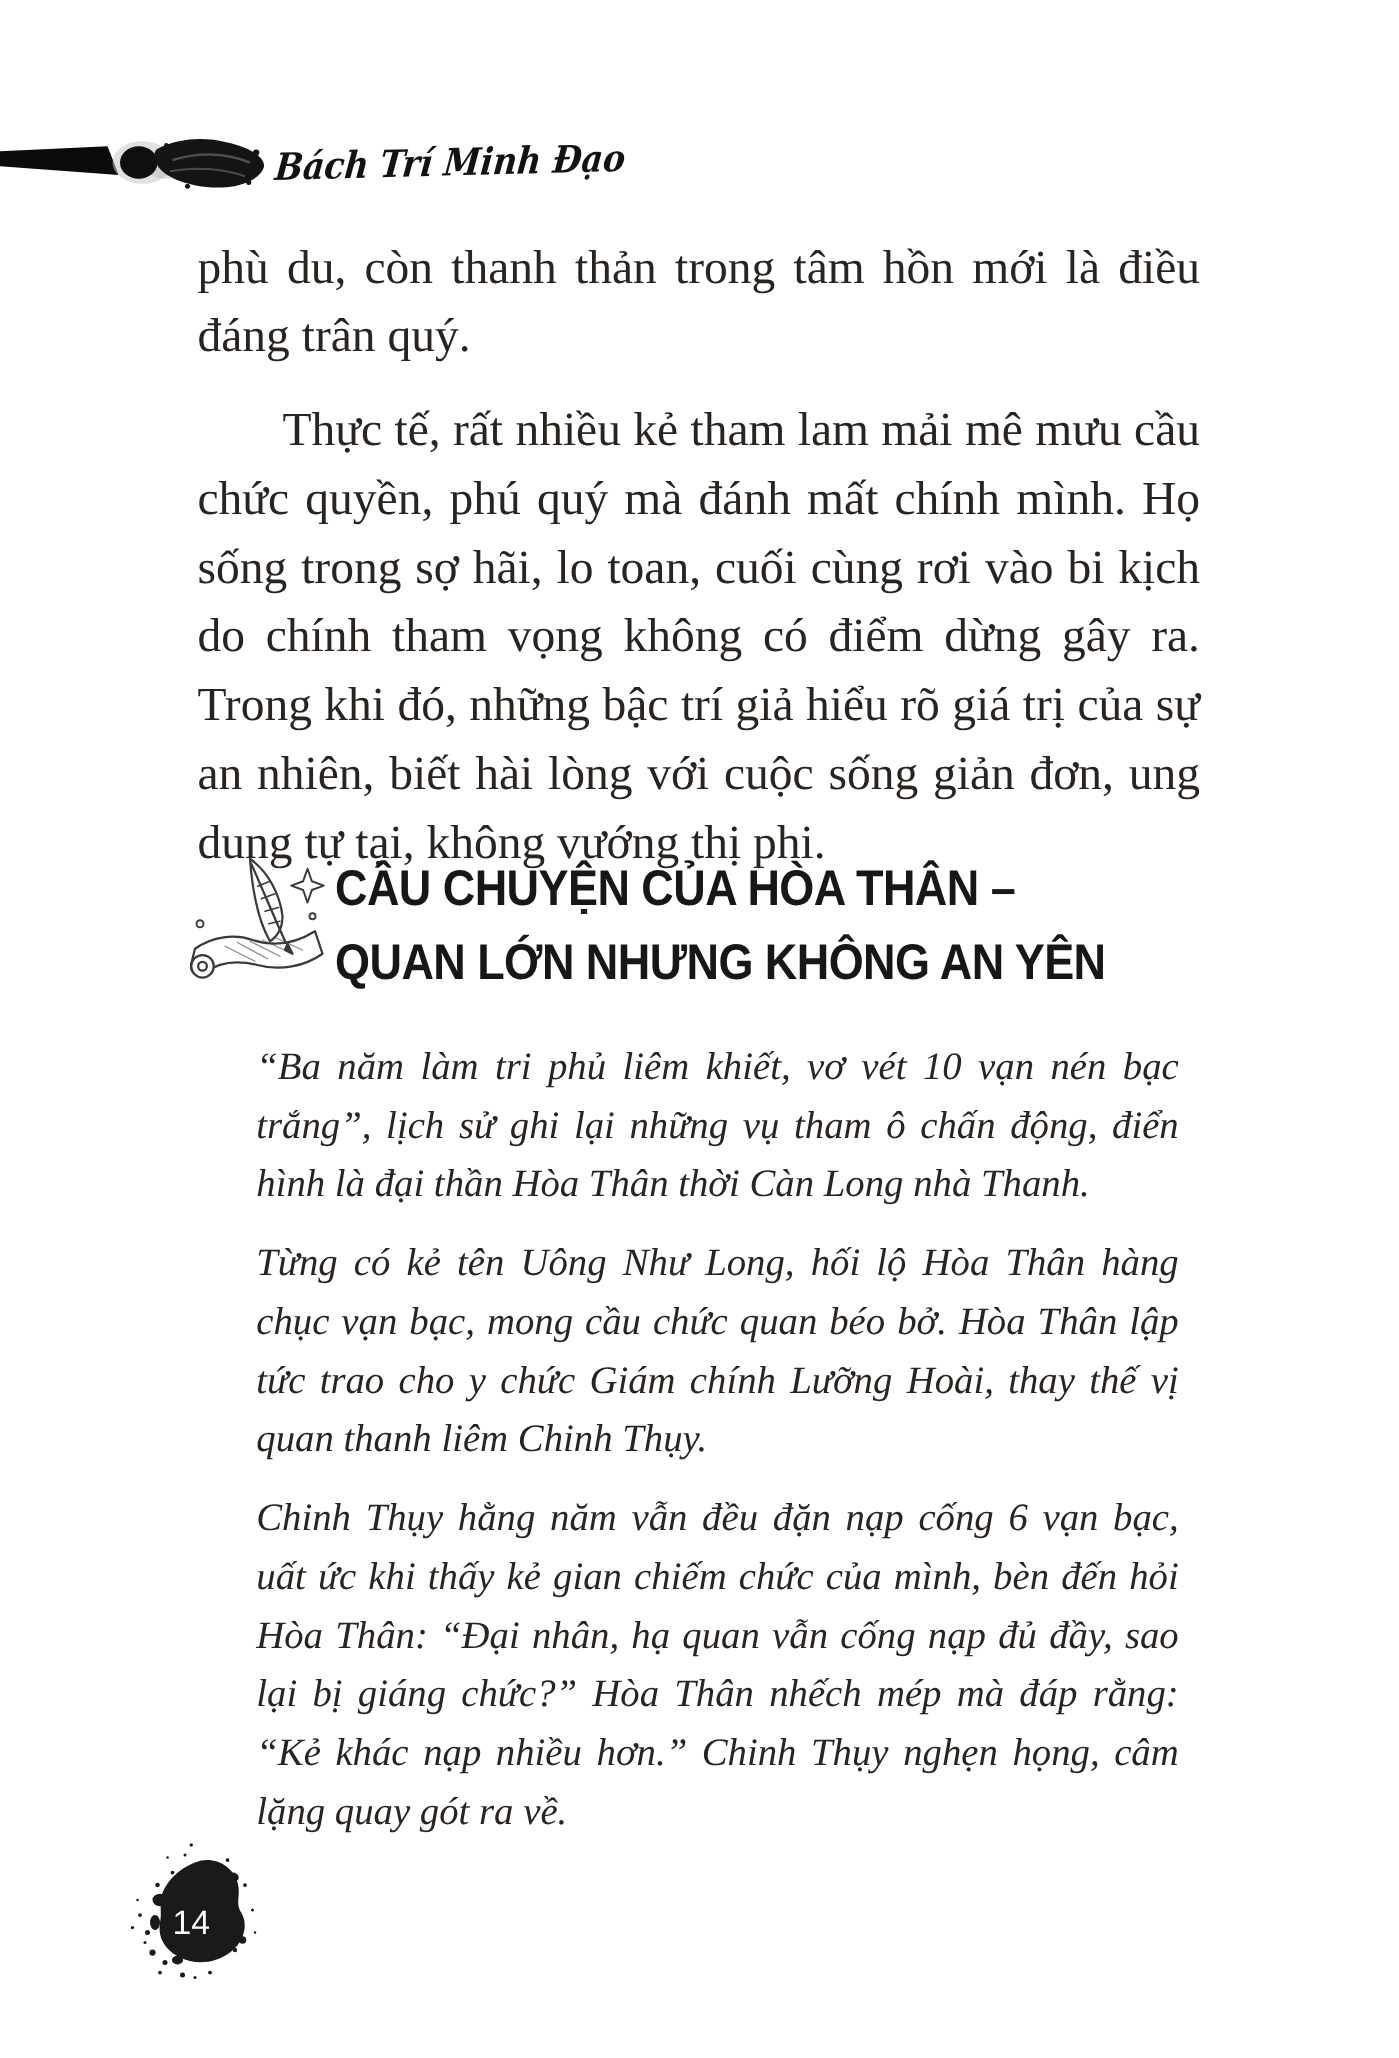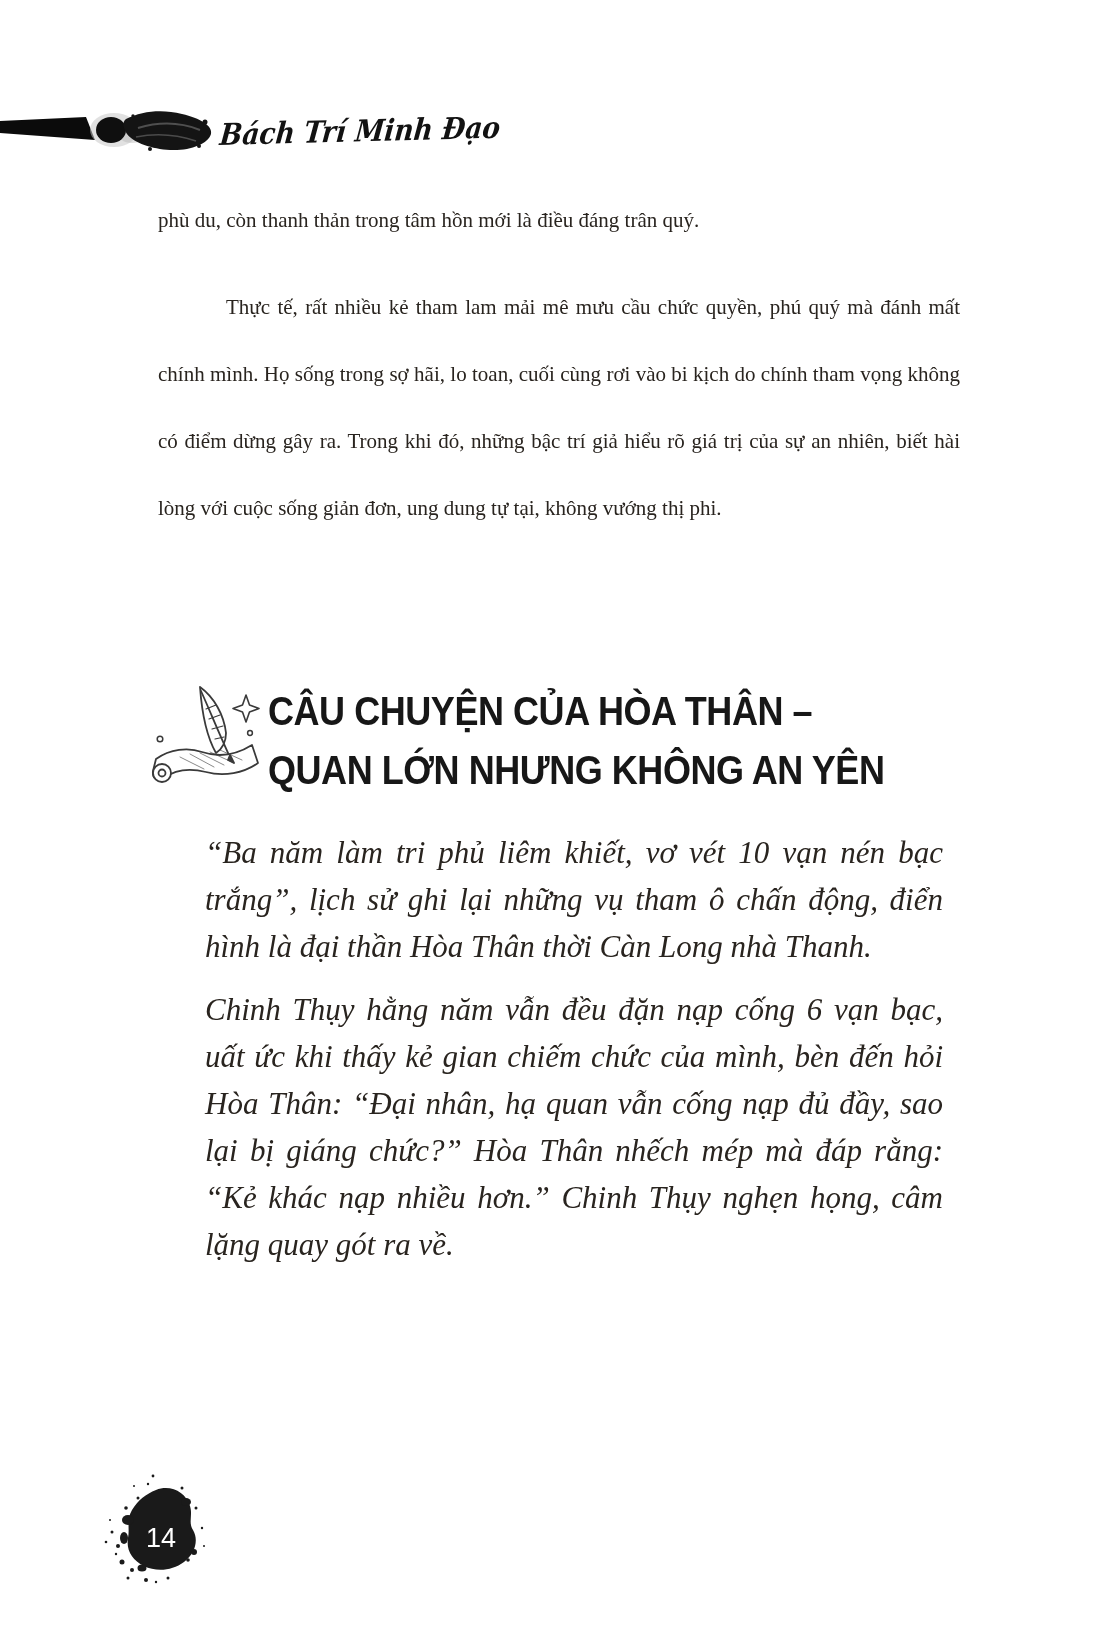--- a/index.html
+++ b/index.html
@@ -24,21 +24,21 @@
     color:#121212;
     transform:skewX(-7deg) rotate(-1.5deg) scaleX(0.88);
     transform-origin:left center;
     white-space:nowrap;
   }
 
   
   .bodyblock{position:absolute;left:158px;top:187px;width:802px;}
   .body-p{
     margin:0 0 20px 0;
-    font-size:21px;line-height:67px;
+    font-size:38px;line-height:55px;
     text-align:justify;
   }
   .body-p.indent{text-indent:68px;}
 
   
   .section-head{position:absolute;left:146px;top:676px;width:860px;display:flex;align-items:center;}
   .quill-icon{flex:0 0 auto;}
   .heading-lines{
     margin-left:4px;margin-top:6px;
     font-family:"Liberation Sans", sans-serif;
@@ -57,21 +57,20 @@
     margin:0 17px 16px 0;
     font-style:italic;
     font-size:31px;line-height:47px;
     text-align:justify;
   }
 
   
   .splat-wrap{position:absolute;left:98px;top:1468px;width:120px;height:120px;}
   .page-number{
     position:absolute;left:40px;top:52px;width:46px;
-    text-align:center;
     font-family:"Liberation Sans", sans-serif;
     font-size:27px;line-height:36px;
     color:#ffffff;
   }
   .line2{display:block;}
 </style>
 </head>
 <body>
 
 <div id="page">
@@ -120,20 +119,21 @@
       <circle cx="14" cy="58" r="2.8" fill="none" stroke="#3a3a3a" stroke-width="1.5"></circle>
     </svg>
     <div class="heading-lines">
       <span>CÂU CHUYỆN CỦA HÒA THÂN –</span>
       <span class="line2">QUAN LỚN NHƯNG KHÔNG AN YÊN</span>
     </div>
   </section>
 
   <section class="storyblock">
     <p class="story-p">“Ba năm làm tri phủ liêm khiết, vơ vét 10 vạn nén bạc trắng”, lịch sử ghi lại những vụ tham ô chấn động, điển hình là đại thần Hòa Thân thời Càn Long nhà Thanh.</p>
+    <p class="story-p">Từng có kẻ tên Uông Như Long, hối lộ Hòa Thân hàng chục vạn bạc, mong cầu chức quan béo bở. Hòa Thân lập tức trao cho y chức Giám chính Lưỡng Hoài, thay thế vị quan thanh liêm Chinh Thụy.</p>
     <p class="story-p">Chinh Thụy hằng năm vẫn đều đặn nạp cống 6 vạn bạc, uất ức khi thấy kẻ gian chiếm chức của mình, bèn đến hỏi Hòa Thân: “Đại nhân, hạ quan vẫn cống nạp đủ đầy, sao lại bị giáng chức?” Hòa Thân nhếch mép mà đáp rằng: “Kẻ khác nạp nhiều hơn.” Chinh Thụy nghẹn họng, câm lặng quay gót ra về.</p>
   </section>
 
   <div class="splat-wrap">
     <svg width="120" height="120" viewBox="0 0 120 120">
       <g fill="#1a1a1a">
         <path d="M58,22 C72,16 88,24 92,38 C95,48 90,54 95,62 C101,72 97,86 86,94 C74,103 58,104 46,98 C34,92 28,82 30,70 C32,60 28,52 34,42 C40,32 48,26 58,22 Z"></path>
         <ellipse cx="30" cy="52" rx="6" ry="5"></ellipse>
         <ellipse cx="88" cy="34" rx="5" ry="4"></ellipse>
         <ellipse cx="44" cy="100" rx="4.5" ry="3.5"></ellipse>

